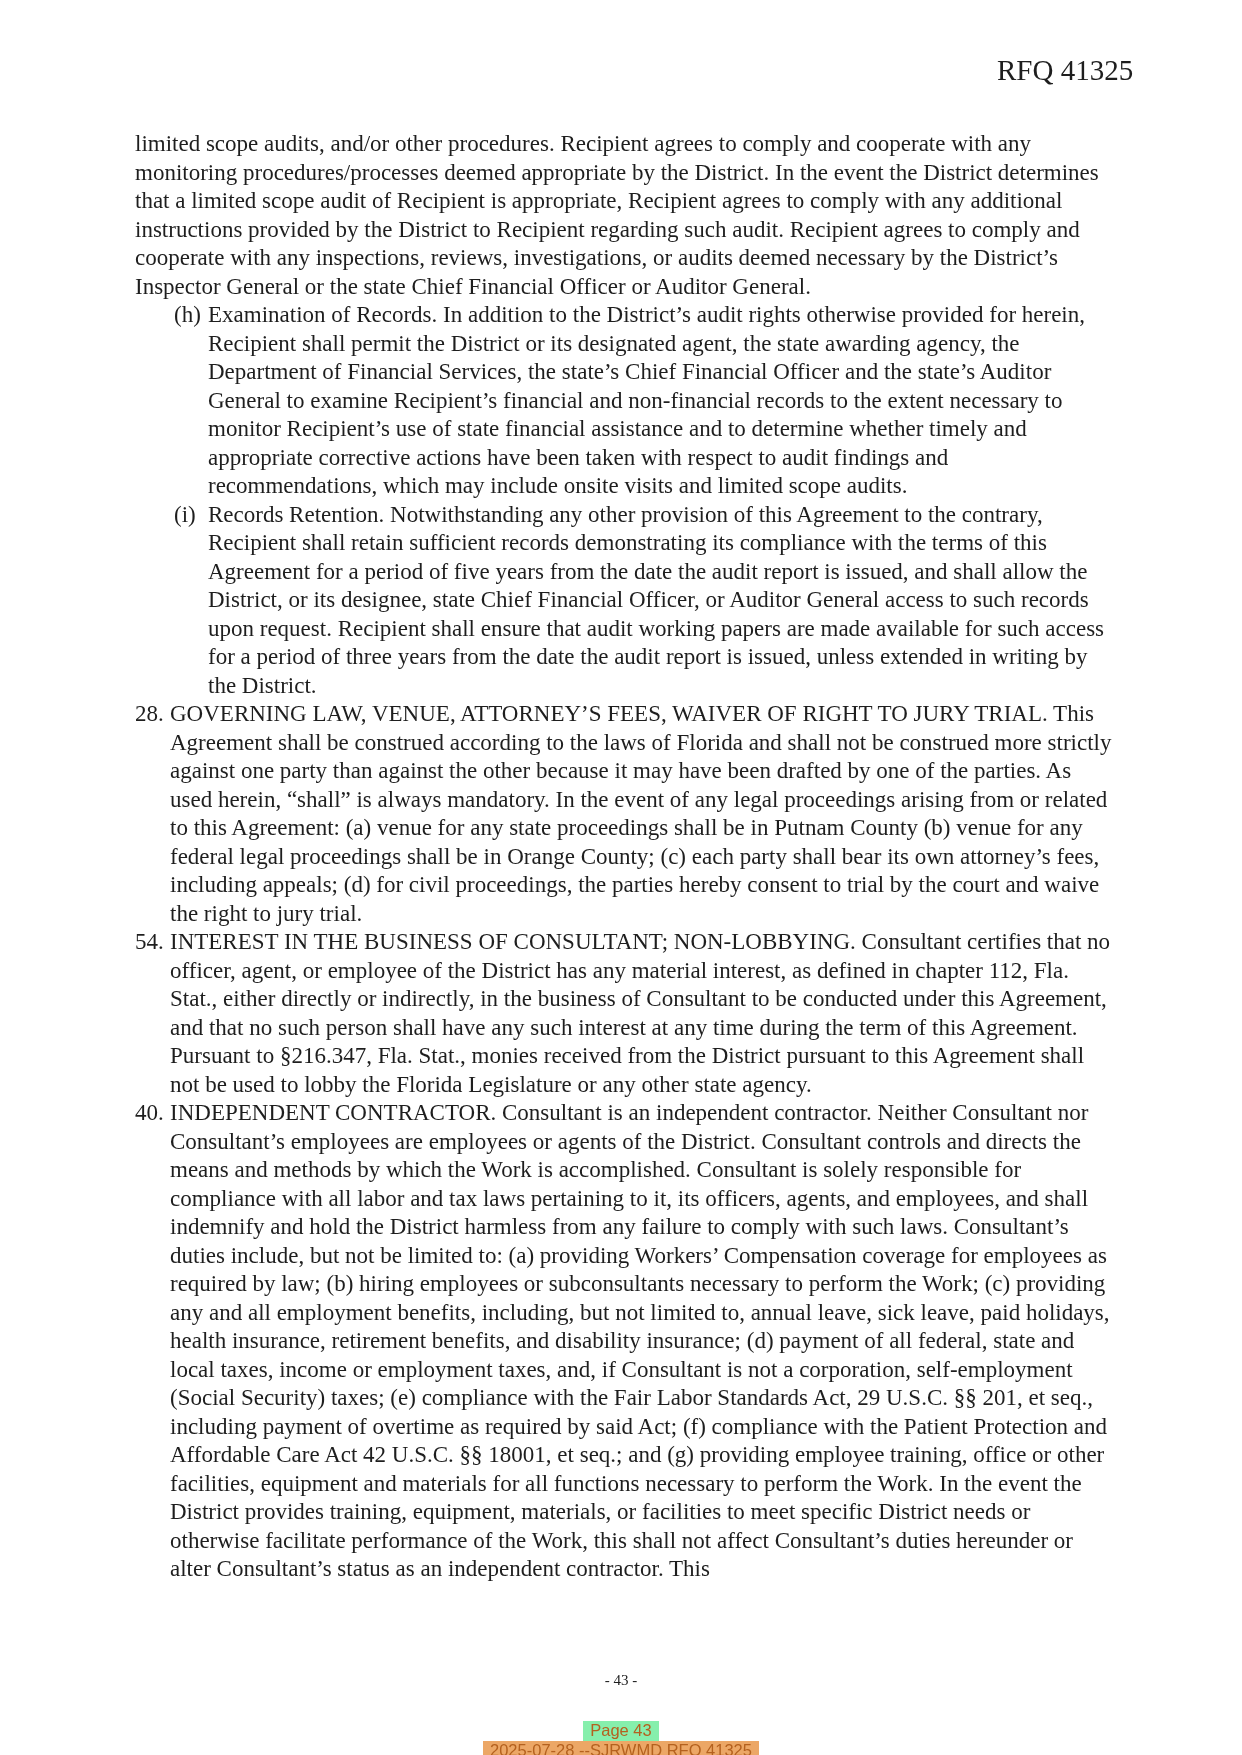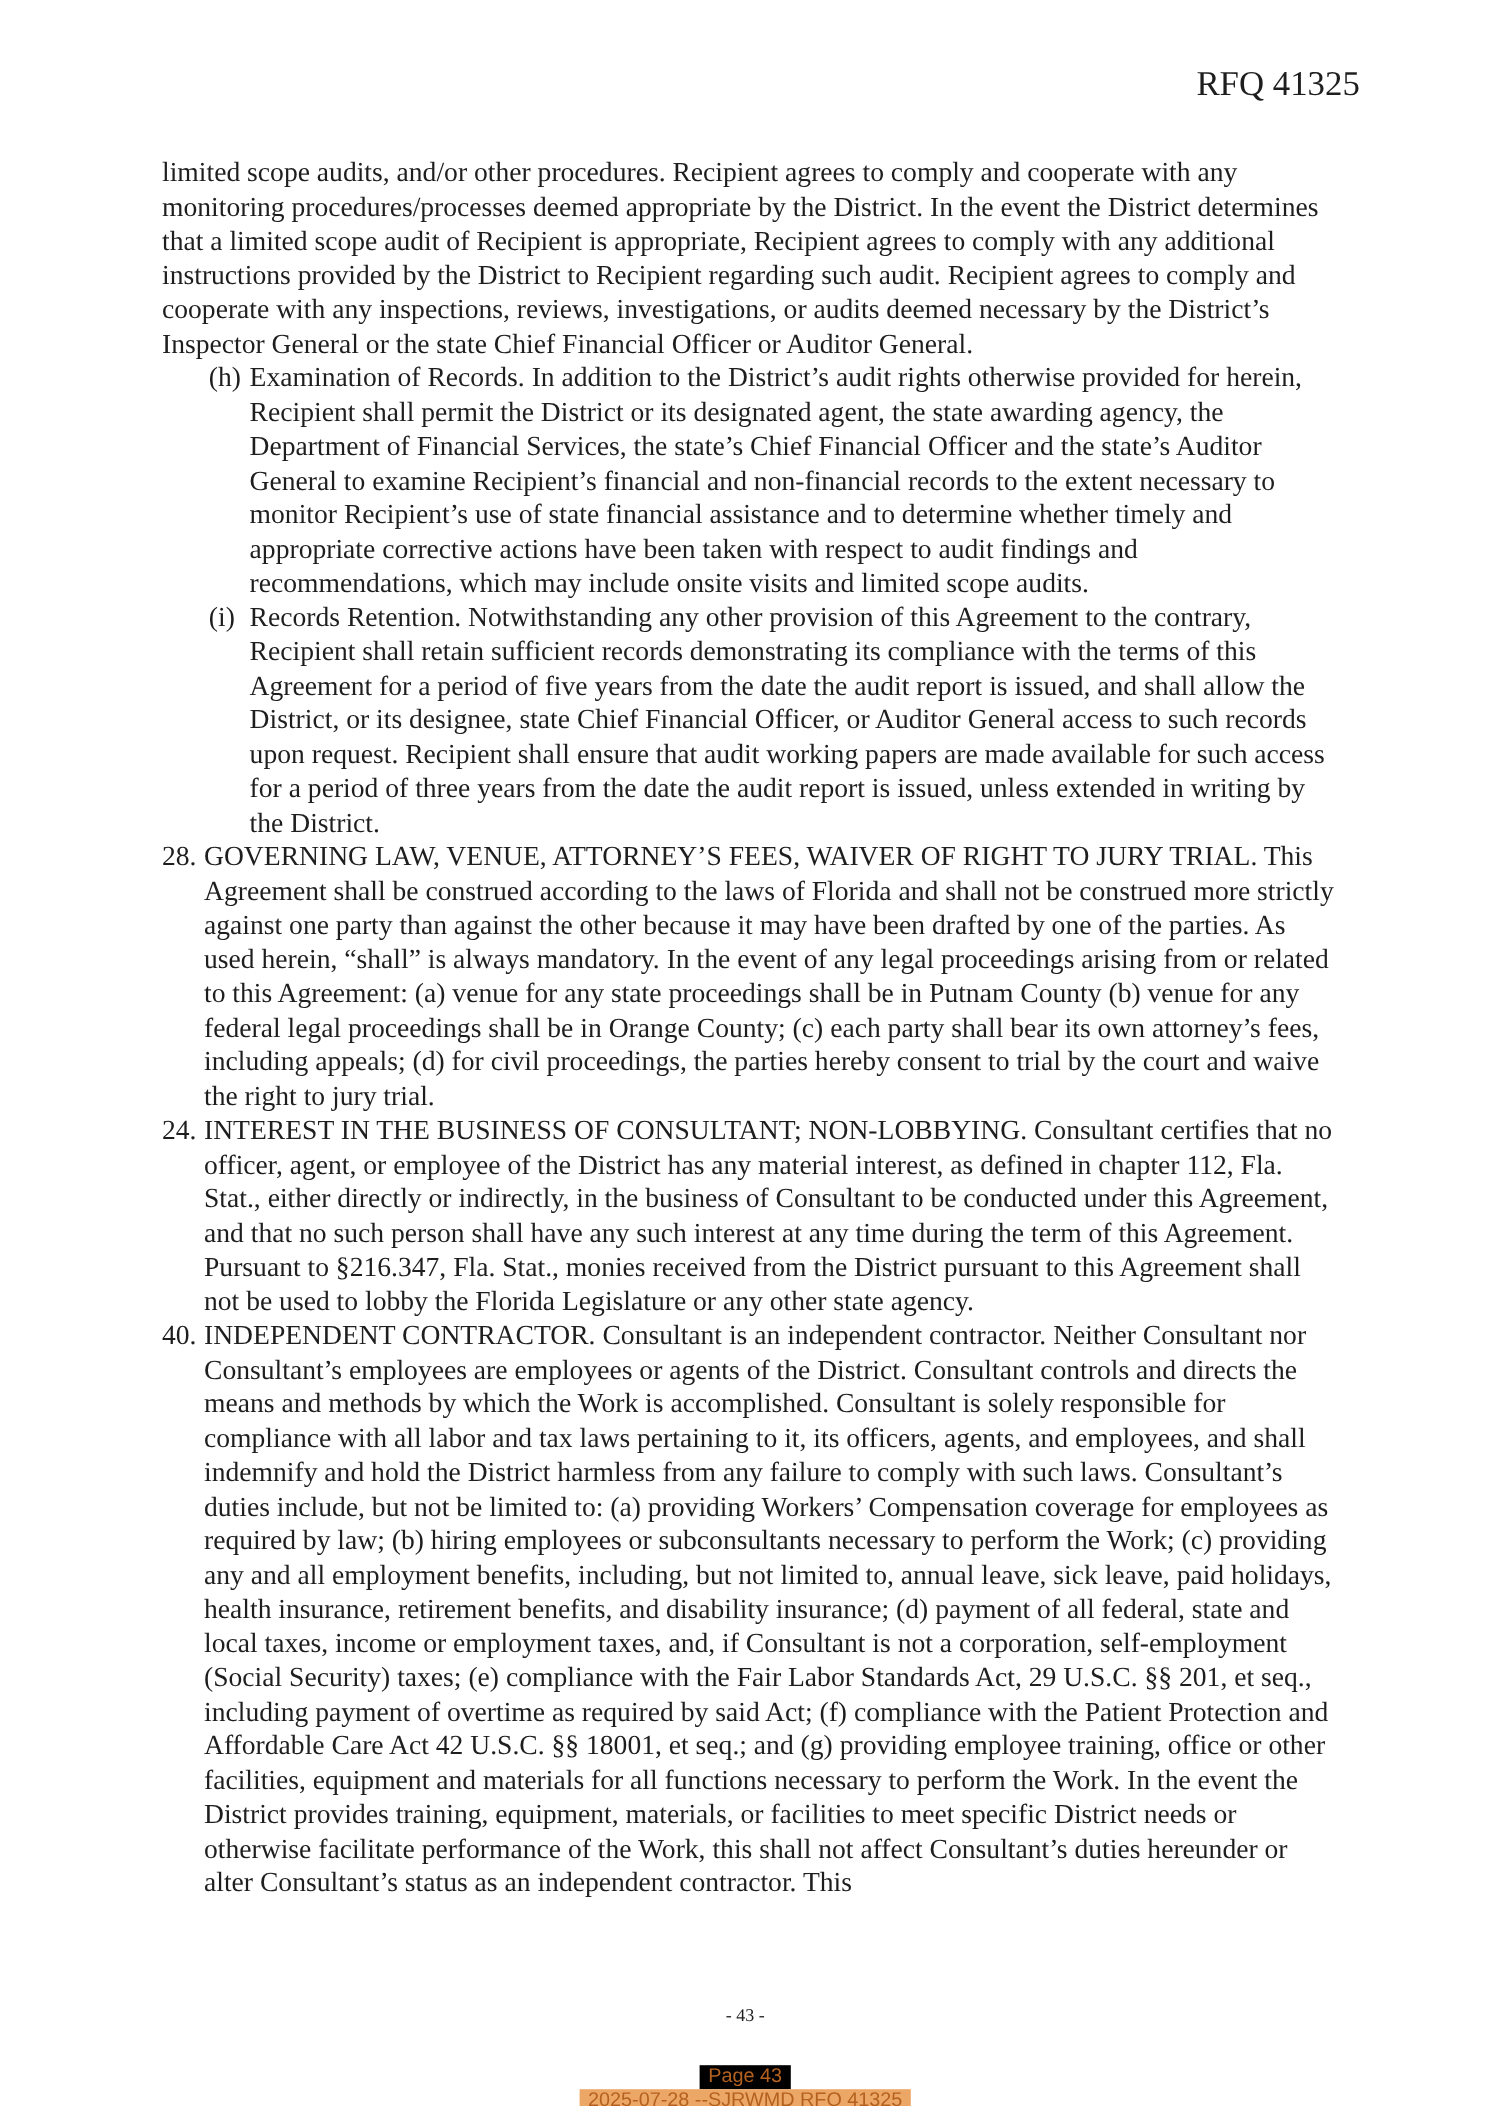--- a/index.html
+++ b/index.html
@@ -66,31 +66,31 @@
       <span class="lbl">(i)</span>
       <p><b>Records Retention.</b> <span>Notwithstanding any other provision of this Agreement to the contrary, Recipient shall retain sufficient records demonstrating its compliance with the terms of this Agreement for a period of five years from the date the audit report is issued, and shall allow the District, or its designee, state Chief Financial Officer, or Auditor General access to such records upon request. Recipient shall ensure that audit working papers are made available for such access for a period of three years from the date the audit report is issued, unless extended in writing by the District.</span></p>
     </div>
 
     <div class="section">
       <span class="num">28.</span>
       <p><b>GOVERNING LAW, VENUE, ATTORNEY’S FEES, WAIVER OF RIGHT TO JURY TRIAL.</b> <span>This Agreement shall be construed according to the laws of Florida and shall not be construed more strictly against one party than against the other because it may have been drafted by one of the parties. As used herein, “shall” is always mandatory. In the event of any legal proceedings arising from or related to this Agreement: (a) venue for any state proceedings shall be in Putnam County (b) venue for any federal legal proceedings shall be in Orange County; (c) each party shall bear its own attorney’s fees, including appeals; (d) for civil proceedings, the parties hereby consent to trial by the court and waive the right to jury trial.</span></p>
     </div>
 
     <div class="section">
-      <span class="num">24.</span>
+      <span class="num">54.</span>
       <p><b>INTEREST IN THE BUSINESS OF CONSULTANT; NON-LOBBYING.</b> <span>Consultant certifies that no officer, agent, or employee of the District has any material interest, as defined in chapter 112, Fla. Stat., either directly or indirectly, in the business of Consultant to be conducted under this Agreement, and that no such person shall have any such interest at any time during the term of this Agreement. Pursuant to §216.347, Fla. Stat., monies received from the District pursuant to this Agreement shall not be used to lobby the Florida Legislature or any other state agency.</span></p>
     </div>
 
     <div class="section">
       <span class="num">40.</span>
       <p><b>INDEPENDENT CONTRACTOR.</b> <span>Consultant is an independent contractor. Neither Consultant nor Consultant’s employees are employees or agents of the District. Consultant controls and directs the means and methods by which the Work is accomplished. Consultant is solely responsible for compliance with all labor and tax laws pertaining to it, its officers, agents, and employees, and shall indemnify and hold the District harmless from any failure to comply with such laws. Consultant’s duties include, but not be limited to: (a) providing Workers’ Compensation coverage for employees as required by law; (b) hiring employees or subconsultants necessary to perform the Work; (c) providing any and all employment benefits, including, but not limited to, annual leave, sick leave, paid holidays, health insurance, retirement benefits, and disability insurance; (d) payment of all federal, state and local taxes, income or employment taxes, and, if Consultant is not a corporation, self-employment (Social Security) taxes; (e) compliance with the Fair Labor Standards Act, 29 U.S.C. §§ 201, et seq., including payment of overtime as required by said Act; (f) compliance with the Patient Protection and Affordable Care Act 42 U.S.C. §§ 18001, et seq.; and (g) providing employee training, office or other facilities, equipment and materials for all functions necessary to perform the Work. In the event the District provides training, equipment, materials, or facilities to meet specific District needs or otherwise facilitate performance of the Work, this shall not affect Consultant’s duties hereunder or alter Consultant’s status as an independent contractor. This</span></p>
     </div>
 
   </div>
 
   <div class="page-num">- 43 -</div>
 
   <div class="stamp">
-    <div class="stamp-line"><span style="background-color: #000000;">Page 43</span></div>
+    <div class="stamp-line"><span style="background-color: #86efac;">Page 43</span></div>
     <div class="stamp-line"><span style="background-color: rgb(236, 167, 102);">2025-07-28 --SJRWMD RFQ 41325</span></div>
   </div>
 
 </div>
 
 </body></html>

